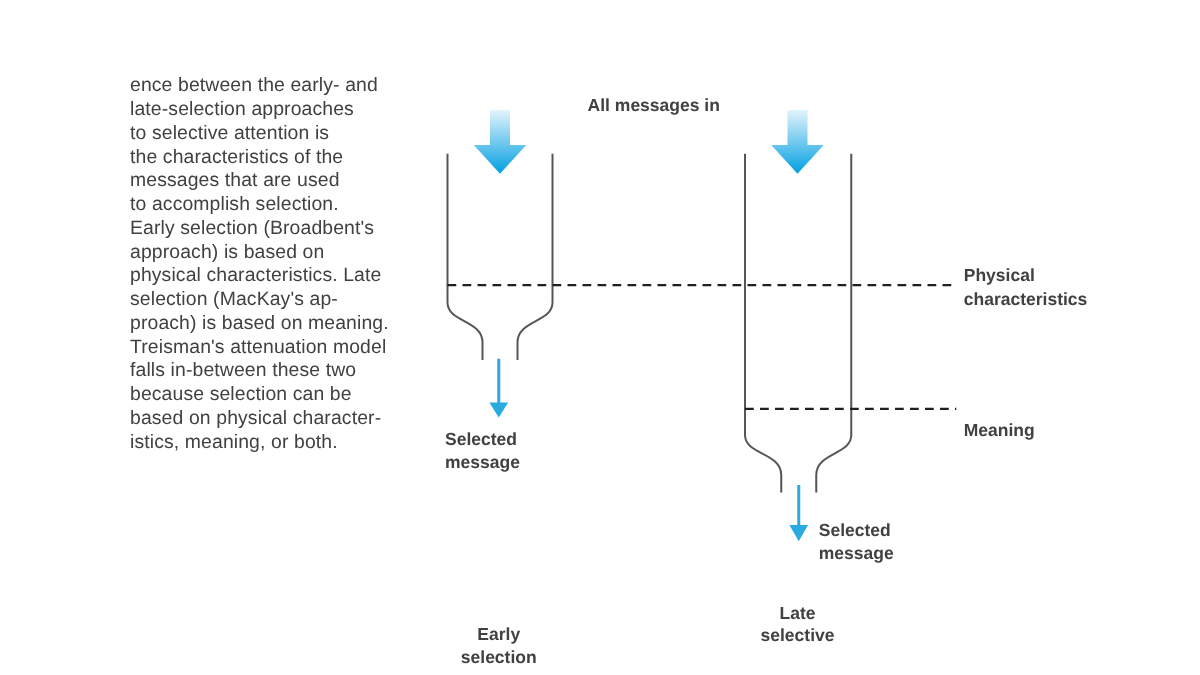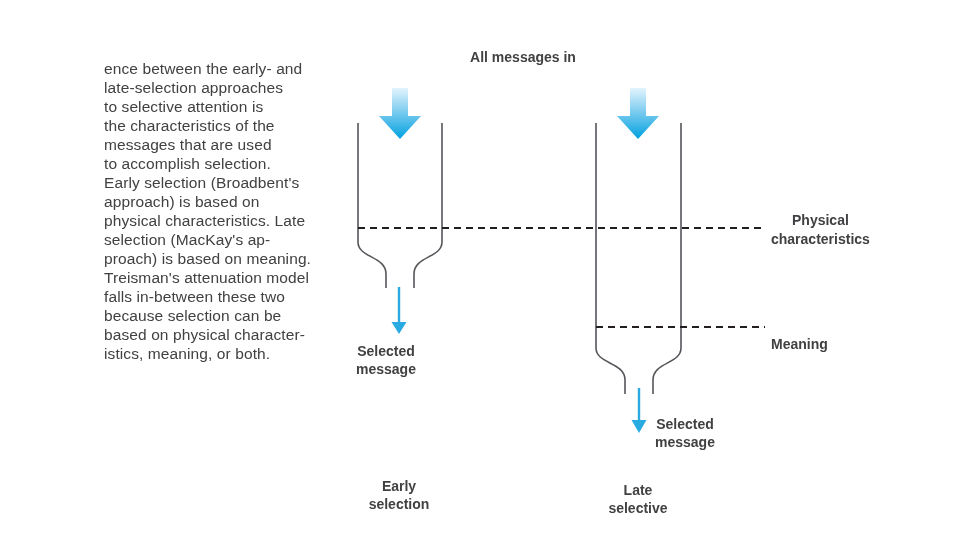--- a/index.html
+++ b/index.html
@@ -18,21 +18,21 @@
   }
   .cap-line1{padding-left:9px;}
   .fig-marker{color:#239fdb;font-size:13px;margin-right:6px;position:relative;top:-1px;}
   .fig-label{color:#239fdb;font-weight:bold;margin-right:6px;}
   .cap-body{white-space:pre-line;}
   
   .diagram-svg{position:absolute;left:0;top:0;width:960px;height:540px;}
   
   .lbl{
     position:absolute;color:#414042;font-weight:bold;
-    font-size:14px;line-height:17.5px;white-space:pre-line;text-align:center;
+    font-size:14px;line-height:17.5px;white-space:pre-line;
   }
   .lbl-center{text-align:center;}
   .lbl-side{line-height:18.5px;}
 </style>
 </head>
 <body>
 
 <div class="page">
 
   <div class="caption">
@@ -74,32 +74,32 @@
 
     <line x1="358" y1="228" x2="765" y2="228" stroke="#231f20" stroke-width="1.8" stroke-dasharray="7 5"></line>
     <line x1="596" y1="327" x2="765" y2="327" stroke="#231f20" stroke-width="1.8" stroke-dasharray="7 5"></line>
 
     <line x1="399" y1="287" x2="399" y2="323" stroke="#29abe2" stroke-width="2.4"></line>
     <polygon points="391.5,322 406.5,322 399,334" fill="#29abe2"></polygon>
     <line x1="639" y1="388" x2="639" y2="421" stroke="#29abe2" stroke-width="2.4"></line>
     <polygon points="631.5,420 646.5,420 639,433" fill="#29abe2"></polygon>
   </svg>
 
-  <div class="lbl lbl-center" style="left:448px;top:49px;width:150px;">All messages in</div>
+  <div class="lbl lbl-center" style="left:448px;top:76px;width:150px;">All messages in</div>
 
   <div class="lbl lbl-side" style="left:771px;top:211px;">Physical
 characteristics</div>
 
   <div class="lbl lbl-side" style="left:771px;top:320px;margin-top:15px;">Meaning</div>
 
   <div class="lbl" style="left:356px;top:343px;">Selected
 message</div>
 
   <div class="lbl" style="left:655px;top:416px;">Selected
 message</div>
 
-  <div class="lbl lbl-center" style="left:349px;top:478px;width:100px;">Early
+  <div class="lbl lbl-center" style="left:349px;top:499px;width:100px;">Early
 selection</div>
 
   <div class="lbl lbl-center" style="left:588px;top:482px;width:100px;">Late
 selective</div>
 
 </div>
 
 </body></html>

